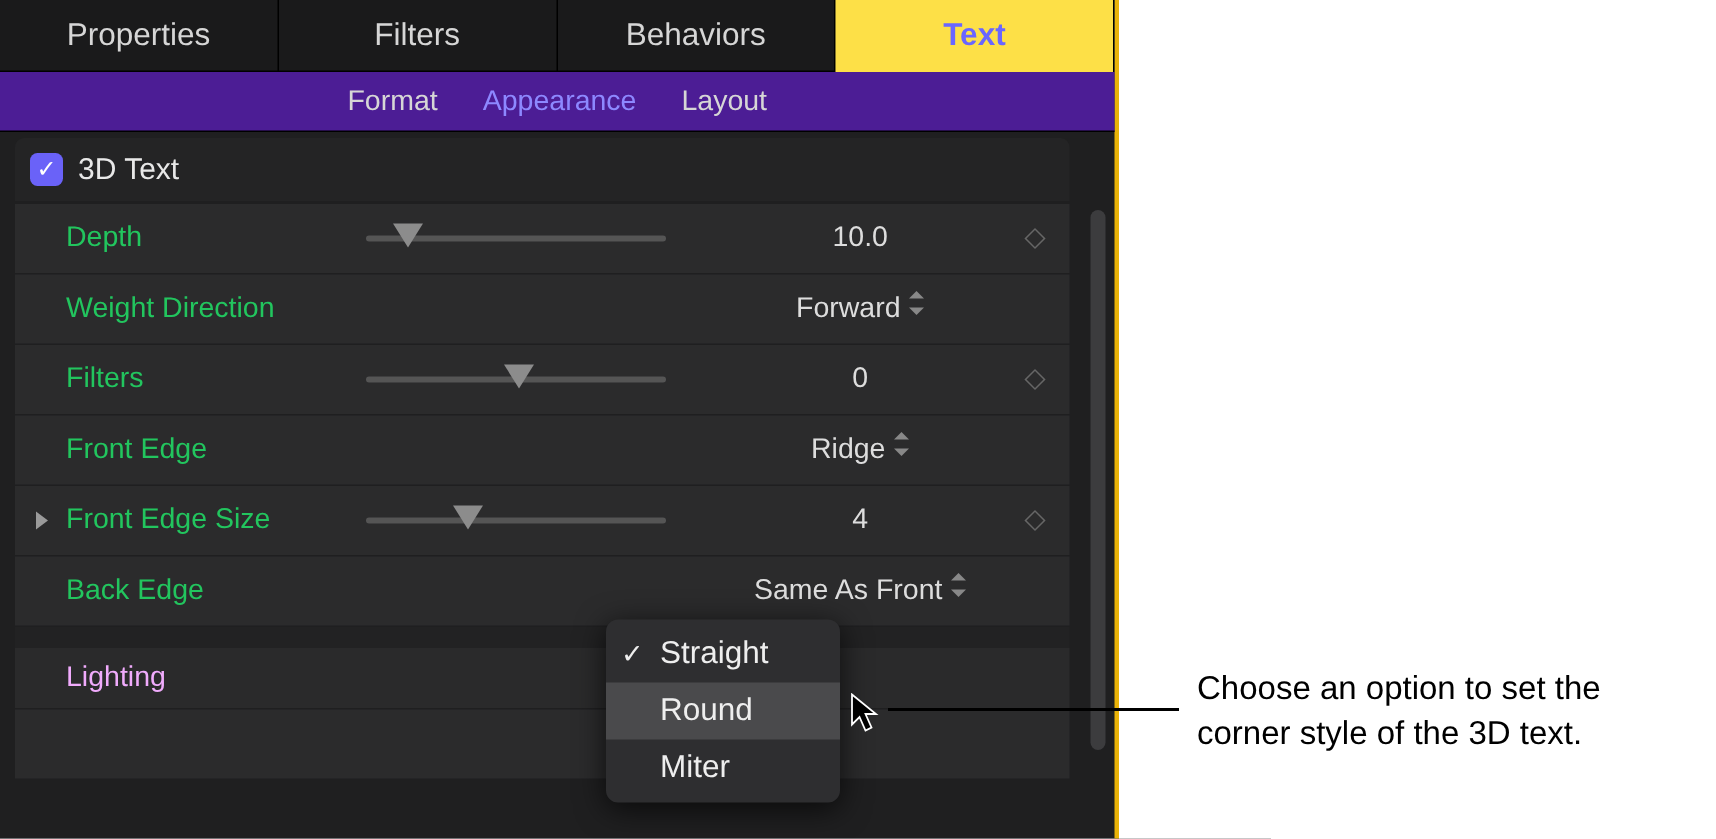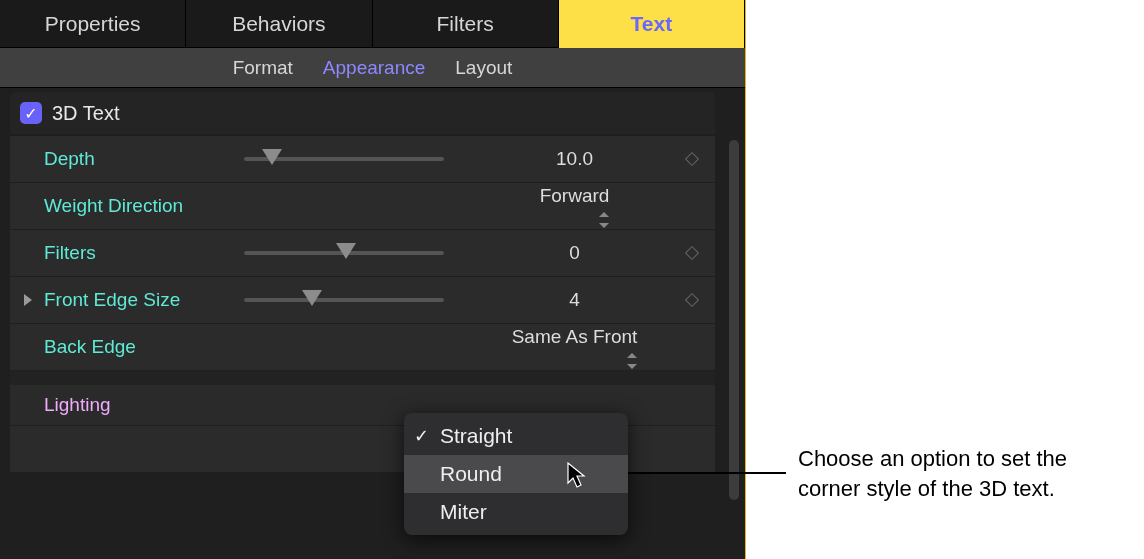--- a/index.html
+++ b/index.html
@@ -9,21 +9,21 @@
     font-family: -apple-system, "Helvetica Neue", Arial, sans-serif;
     font-size: 19px;
     color: #ccc;
     overflow: hidden;
   }
   .panel {
     position: absolute;
     left: 0; top: 0;
     width: 746px; height: 559px;
     background: #1f1f20;
-    border-right: 1px solid #eab308;
+    border-right: 3px solid #eab308;
   }
   
   .tabs {
     display: flex;
     height: 48px;
     background: #1a1a1b;
   }
   .tab {
     flex: 1;
     display: flex;
@@ -41,21 +41,21 @@
     font-weight: 600;
     border-bottom: none;
   }
   
   .subtabs {
     height: 40px;
     display: flex;
     align-items: center;
     justify-content: center;
     gap: 30px;
-    background: #404040;
+    background: #4c1d95;
     border-bottom: 1px solid #000;
   }
   .subtab {
     font-size: 19px;
     color: #d6d6d6;
     cursor: default;
   }
   .subtab.active { color: #8d88ff; }
   
   .rows {
@@ -102,21 +102,21 @@
     top: 50%;
     transform: translateY(-50%);
     width: 0; height: 0;
     border-top: 6px solid transparent;
     border-bottom: 6px solid transparent;
     border-left: 8px solid #9a9a9a;
   }
   .param-label {
     width: 200px;
     font-size: 19px;
-    color: #5eead4;
+    color: #22c55e;
   }
   .slider-area {
     width: 200px;
     height: 16px;
     position: relative;
   }
   .slider-track {
     position: absolute; top: 6px; left: 0; right: 0;
     height: 4px; background: #555; border-radius: 2px;
   }
@@ -128,24 +128,23 @@
     border-top: 16px solid #8c8c8c;
   }
   .value-col {
     flex: 1;
     text-align: center;
     font-size: 19px;
     color: #ddd;
   }
   .popup-val {
     display: inline-flex;
-    align-items: flex-end;
+    align-items: flex-start;
     gap: 6px;
     color: #ddd;
-    flex-direction: column;
   }
   .updown {
     display: inline-block;
     width: 10px; height: 14px;
     position: relative;
   }
   .updown::before, .updown::after {
     content: "";
     position: absolute; left: 0;
     width: 0; height: 0;
@@ -188,21 +187,21 @@
     background: #2a2a2b;
     color: #f0abfc;
     font-size: 19px;
     margin-bottom: 1px;
   }
   
   .dropdown {
     position: absolute;
     left: 404px;
     top: 413px;
-    width: 224px;
+    width: 156px;
     background: #2e2e30;
     border-radius: 8px;
     box-shadow: 0 4px 20px rgba(0,0,0,0.7);
     padding: 4px 0;
     z-index: 10;
   }
   .dd-item {
     height: 38px;
     display: flex;
     align-items: center;
@@ -260,22 +259,22 @@
     background: #fff;
   }
 </style>
 </head>
 <body>
 
 <div class="panel">
 
   <div class="tabs">
     <div class="tab">Properties</div>
+    <div class="tab">Filters</div>
     <div class="tab">Behaviors</div>
-    <div class="tab">Filters</div>
     <div class="tab active">Text</div>
   </div>
 
   <div class="subtabs">
     <div class="subtab">Format</div>
     <div class="subtab active">Appearance</div>
     <div class="subtab">Layout</div>
   </div>
 
   <div class="rows">
@@ -309,20 +308,30 @@
     <div class="param-row">
       <div class="param-label">Filters</div>
       <div class="slider-area">
         <div class="slider-track"></div>
         <div class="slider-thumb" style="left:92px"></div>
       </div>
       <div class="value-col">0</div>
       <div class="keydiamond"></div>
     </div>
 
+    <div class="param-row">
+      <div class="param-label">Front Edge</div>
+      <div class="slider-area"></div>
+      <div class="value-col">
+        <span class="popup-val">
+          <span>Ridge</span>
+          <span class="updown"></span>
+        </span>
+      </div>
+    </div>
 
     <div class="param-row">
       <div class="disclosure"></div>
       <div class="param-label">Front Edge Size</div>
       <div class="slider-area">
         <div class="slider-track"></div>
         <div class="slider-thumb" style="left:58px"></div>
       </div>
       <div class="value-col">4</div>
       <div class="keydiamond"></div>

